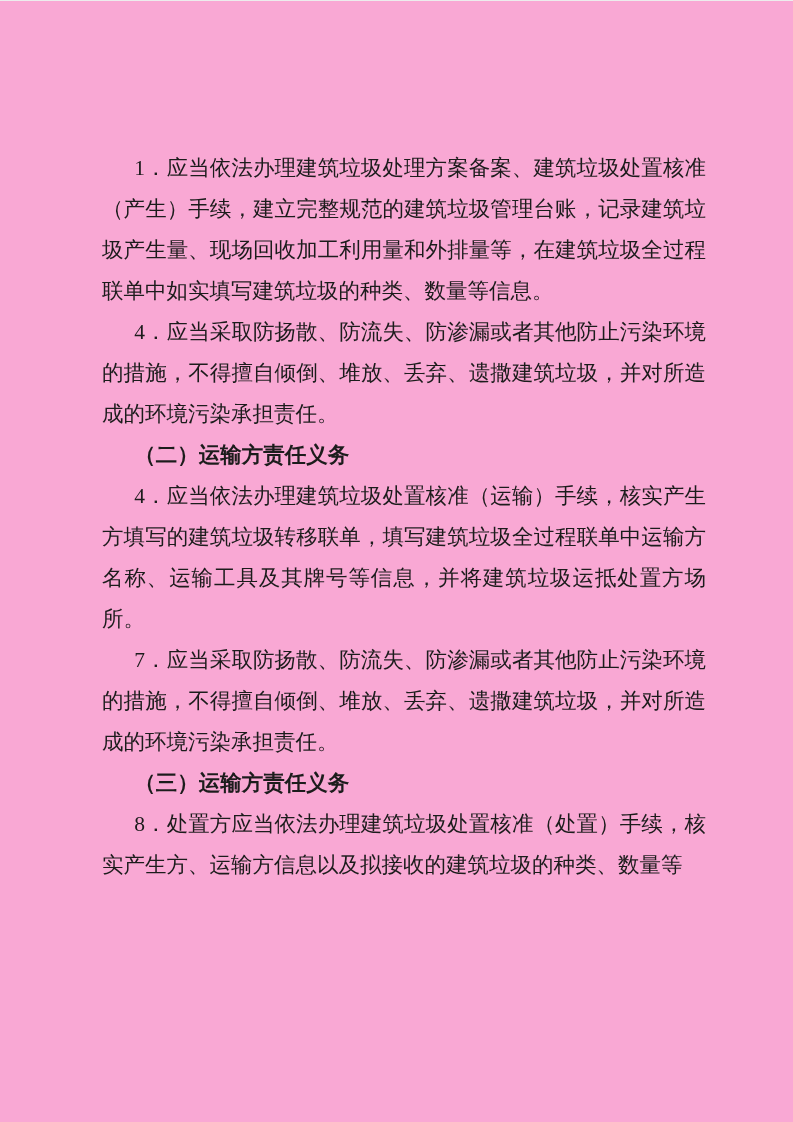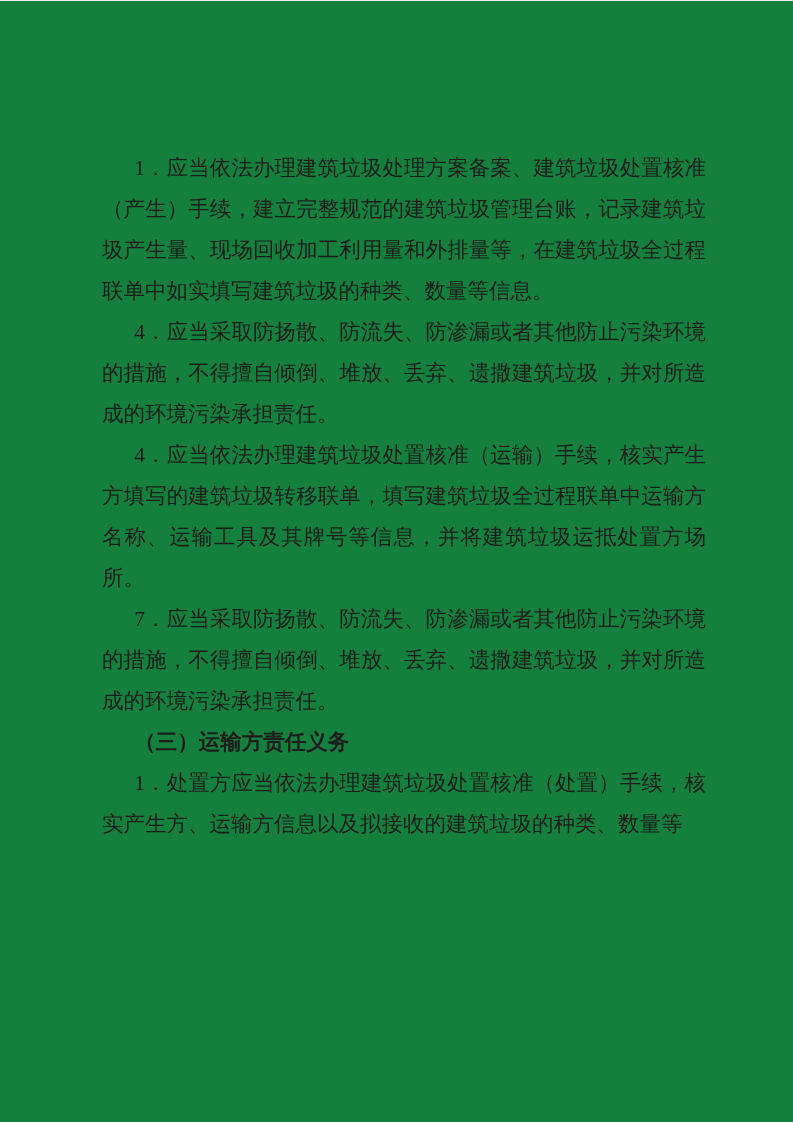--- a/index.html
+++ b/index.html
@@ -14,21 +14,21 @@
     position: relative;
     overflow: hidden;
     font-family: "Liberation Serif", "DejaVu Serif", serif;
   }
   .doc-page {
     position: absolute;
     left: 0;
     top: 0;
     width: 793px;
     height: 1122px;
-    background: #15803d;
+    background: #f9a8d4;
   }
   .doc-body {
     position: absolute;
     left: 102px;
     top: 147px;
     width: 604px;
   }
   .block {
     margin: 0;
     padding: 0;
@@ -49,18 +49,19 @@
     font-weight: 700;
   }
 </style>
 </head>
 <body>
 
 <div class="doc-page">
   <div class="doc-body">
       <p class="block paragraph">1．应当依法办理建筑垃圾处理方案备案、建筑垃圾处置核准（产生）手续，建立完整规范的建筑垃圾管理台账，记录建筑垃圾产生量、现场回收加工利用量和外排量等，在建筑垃圾全过程联单中如实填写建筑垃圾的种类、数量等信息。</p>
       <p class="block paragraph">4．应当采取防扬散、防流失、防渗漏或者其他防止污染环境的措施，不得擅自倾倒、堆放、丢弃、遗撒建筑垃圾，并对所造成的环境污染承担责任。</p>
+      <p class="block heading">（二）运输方责任义务</p>
       <p class="block paragraph">4．应当依法办理建筑垃圾处置核准（运输）手续，核实产生方填写的建筑垃圾转移联单，填写建筑垃圾全过程联单中运输方名称、运输工具及其牌号等信息，并将建筑垃圾运抵处置方场所。</p>
       <p class="block paragraph">7．应当采取防扬散、防流失、防渗漏或者其他防止污染环境的措施，不得擅自倾倒、堆放、丢弃、遗撒建筑垃圾，并对所造成的环境污染承担责任。</p>
       <p class="block heading">（三）运输方责任义务</p>
-      <p class="block paragraph">1．处置方应当依法办理建筑垃圾处置核准（处置）手续，核实产生方、运输方信息以及拟接收的建筑垃圾的种类、数量等</p>
+      <p class="block paragraph">8．处置方应当依法办理建筑垃圾处置核准（处置）手续，核实产生方、运输方信息以及拟接收的建筑垃圾的种类、数量等</p>
     </div>
 </div>
 
 </body></html>

